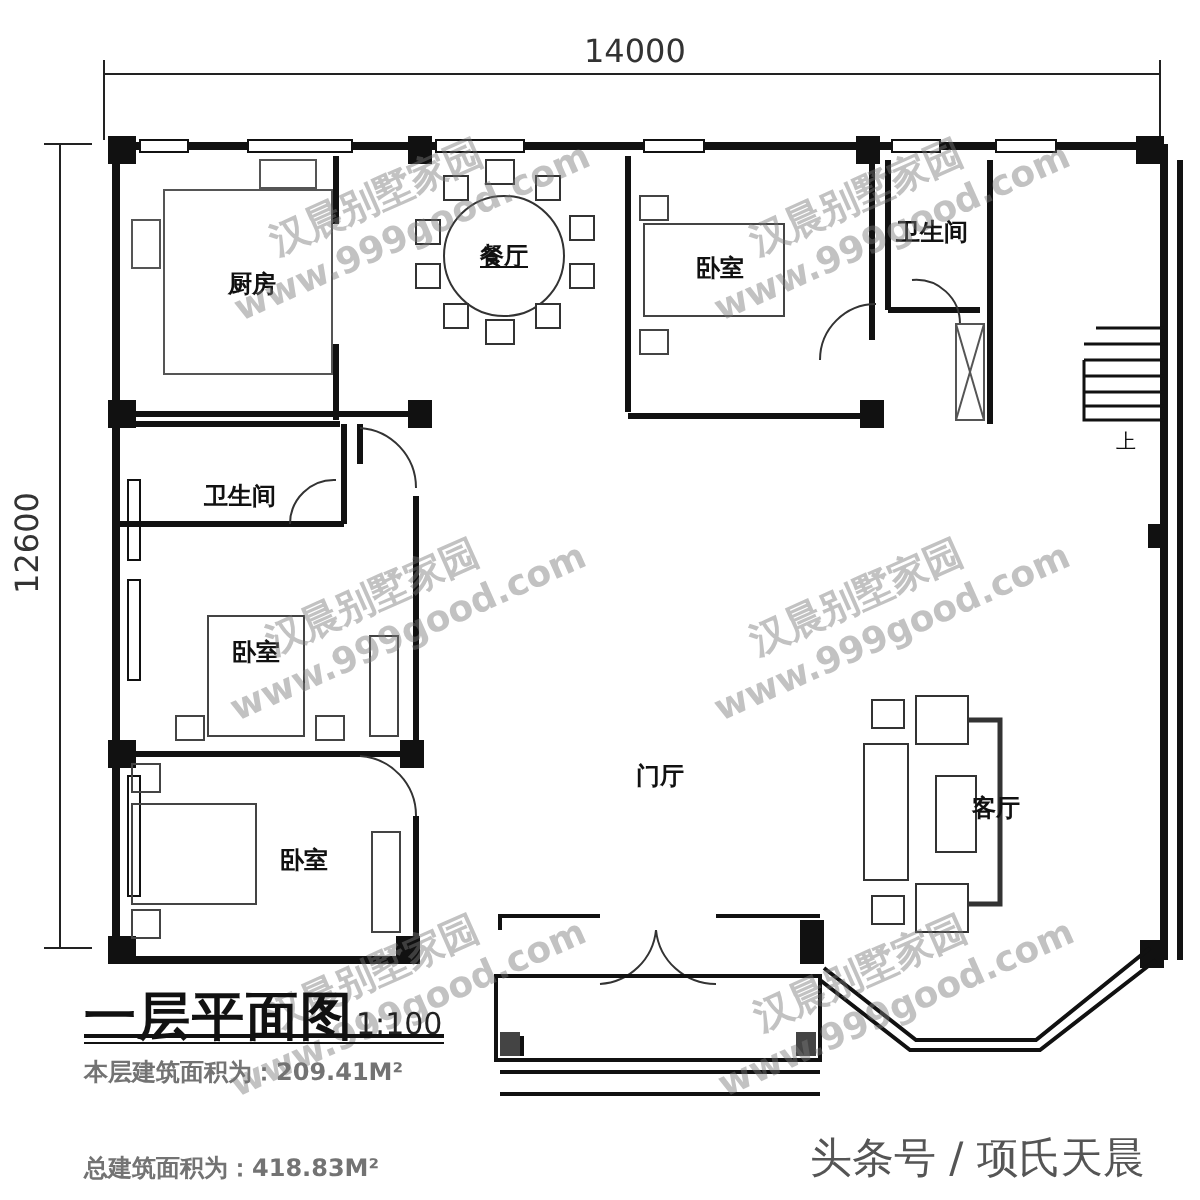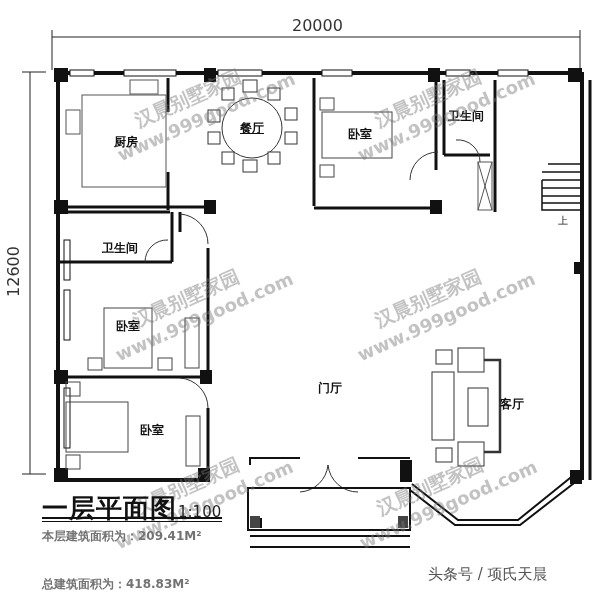--- a/index.html
+++ b/index.html
@@ -8,21 +8,21 @@
   .lbl{position:absolute;font-family:"DejaVu Sans",sans-serif;font-weight:bold;color:#111;font-size:12px;white-space:nowrap;}
   .dim{position:absolute;font-family:"DejaVu Sans",sans-serif;color:#333;font-size:16px;font-weight:normal;}
   .dimv{transform:rotate(-90deg);transform-origin:center;}
   .wm{position:absolute;color:rgba(120,120,120,0.45);font-weight:bold;transform:rotate(-24deg);transform-origin:left bottom;white-space:nowrap;pointer-events:none;}
   .wm .l1{font-size:19px;display:block;}
   .wm .l2{font-size:18px;display:block;margin-left:-30px;}
   .title{position:absolute;left:42px;top:491px;font-size:26px;font-weight:bold;color:#111;letter-spacing:1px;text-align:center;}
   .scale{position:absolute;left:178px;top:503px;font-size:15px;color:#222;}
   .titleline{position:absolute;left:42px;width:180px;height:2px;background:#111;}
   .area{position:absolute;left:42px;font-size:12px;font-weight:bold;color:#737373;}
-  .credit{position:absolute;left:405px;top:565px;font-size:15px;color:#555;margin-left:23px;}
+  .credit{position:absolute;left:405px;top:565px;font-size:21px;color:#555;}
 </style>
 </head>
 <body>
 
 <svg id="plan" width="600" height="600" viewBox="0 0 600 600">
 
   <g stroke="#222" stroke-width="1" fill="none">
     <line x1="52" y1="37" x2="580" y2="37"></line>
     <line x1="52" y1="30" x2="52" y2="70"></line>
     <line x1="580" y1="30" x2="580" y2="70"></line>
@@ -176,32 +176,32 @@
     <rect x="250" y="516" width="10" height="12"></rect>
     <rect x="398" y="516" width="10" height="12"></rect>
   </g>
 
   <g stroke="#111" fill="none" stroke-width="2">
     <polyline points="410,490 455,525 520,525 578,480"></polyline>
     <polyline points="412,484 458,520 518,520 575,474"></polyline>
   </g>
 </svg>
 
-<div class="dim" style="left:292px;top:16px;">20000</div>
+<div class="dim" style="left:292px;top:16px;">14000</div>
 <div class="dim dimv" style="left:-12px;top:262px;">12600</div>
 
 <div class="lbl" style="left:114px;top:134px;font-family:Liberation Mono, monospace;">厨房</div>
 <div class="lbl" style="left:240px;top:120px;text-decoration:underline;">餐厅</div>
 <div class="lbl" style="left:348px;top:126px;">卧室</div>
 <div class="lbl" style="left:448px;top:108px;">卫生间</div>
 <div class="lbl" style="left:102px;top:240px;">卫生间</div>
 <div class="lbl" style="left:116px;top:318px;">卧室</div>
 <div class="lbl" style="left:140px;top:422px;">卧室</div>
 <div class="lbl" style="left:318px;top:380px;">门厅</div>
-<div class="lbl" style="left:500px;top:396px;">客厅</div>
+<div class="lbl" style="left:486px;top:396px;">客厅</div>
 <div class="lbl" style="left:558px;top:214px;font-size:10px;font-weight:normal;">上</div>
 
 <div class="wm" style="left:150px;top:106px;">
   <span class="l1">汉晨别墅家园</span>
     <span class="l2">www.999good.com</span>
 </div>
 <div class="wm" style="left:390px;top:106px;">
   <span class="l1">汉晨别墅家园</span>
     <span class="l2">www.999good.com</span>
 </div>

